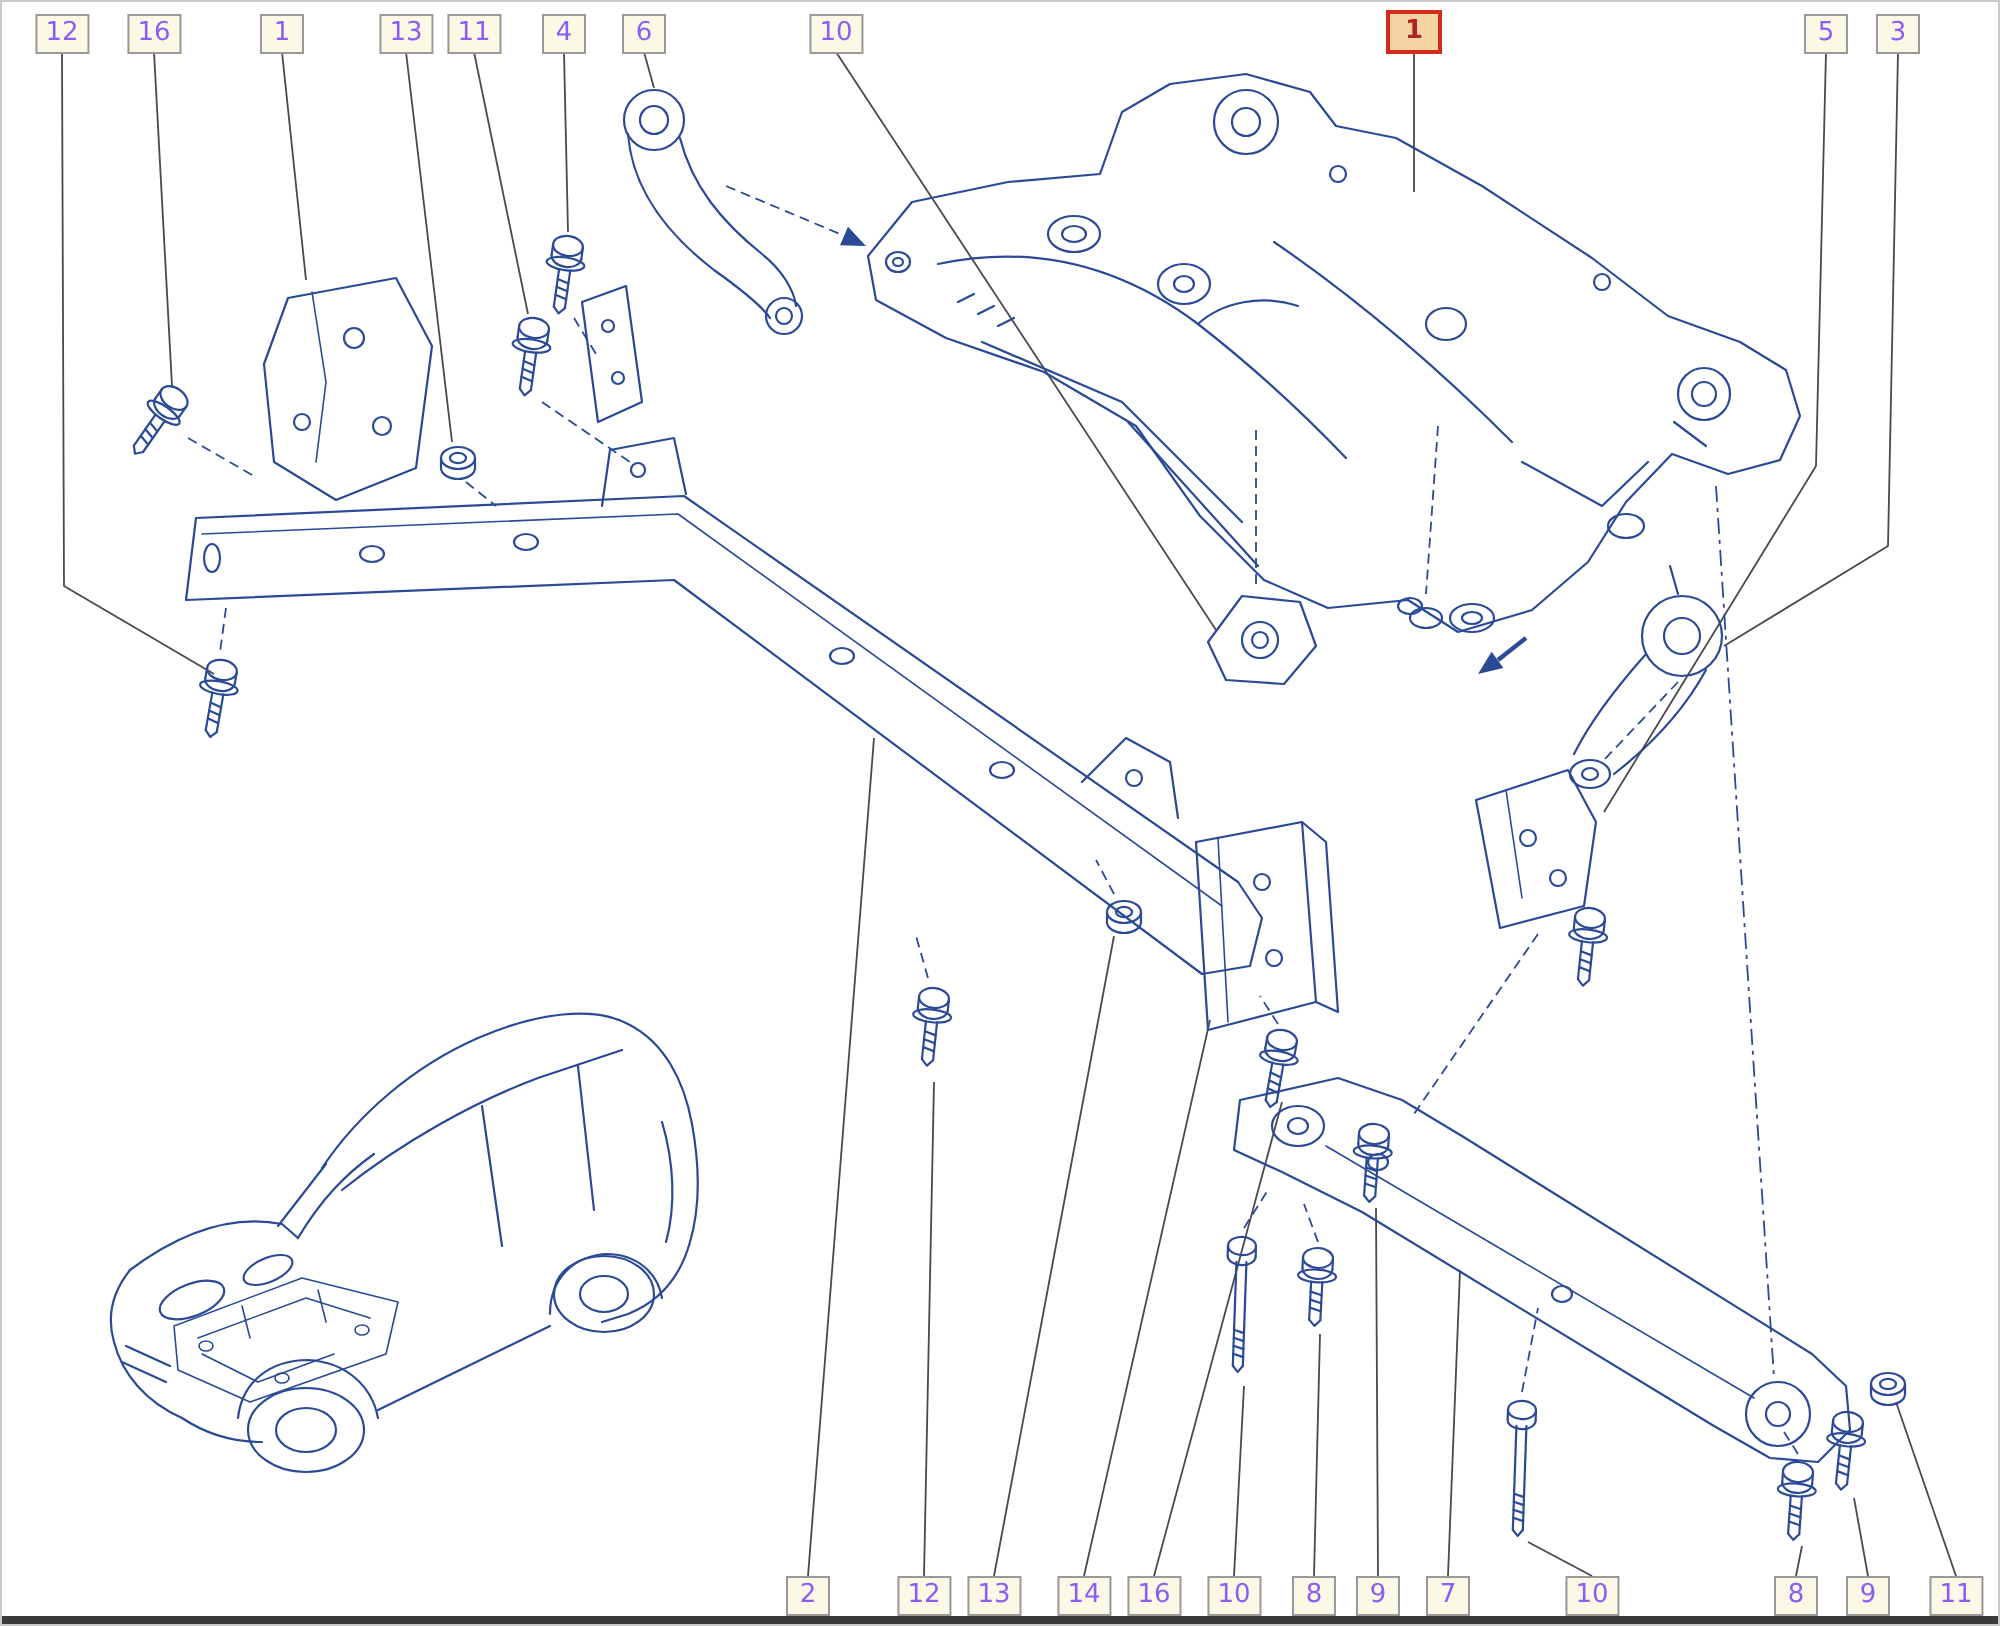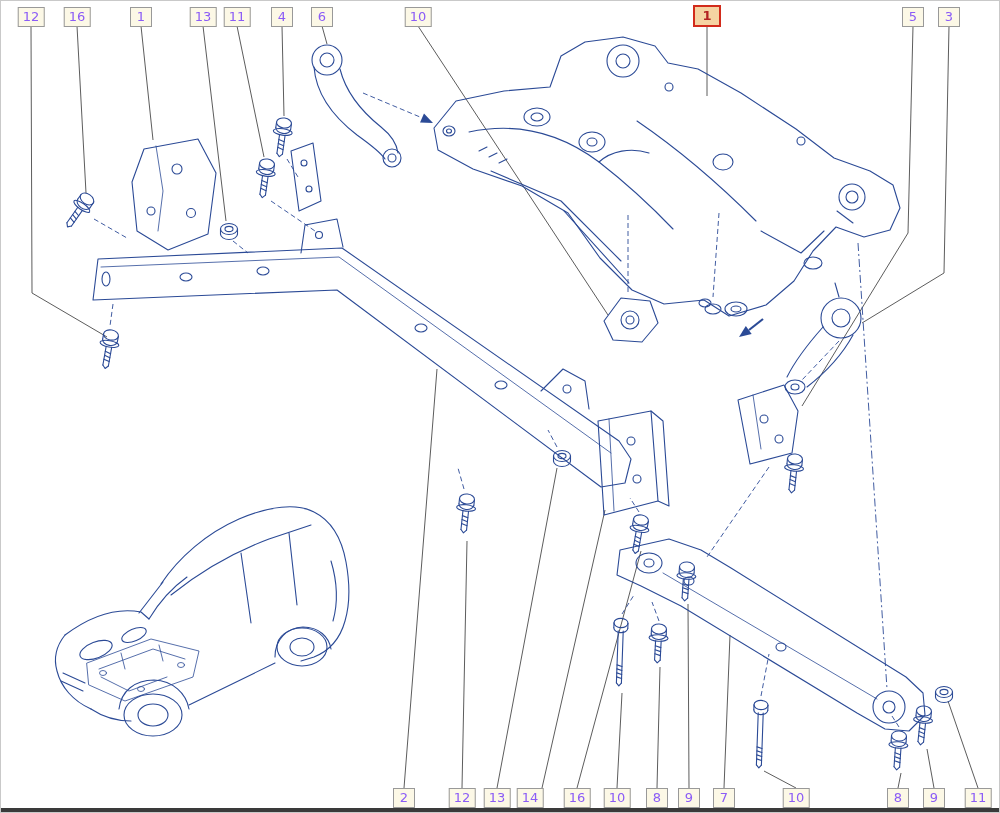--- a/index.html
+++ b/index.html
@@ -302,21 +302,21 @@
   <div class="callout top" style="left:281px">4</div>
   <div class="callout top" style="left:321px">6</div>
   <div class="callout top" style="left:417px">10</div>
   <div class="callout top highlight" style="left:706px">1</div>
   <div class="callout top" style="left:912px">5</div>
   <div class="callout top" style="left:948px">3</div>
 
   <div class="callout bottom" style="left:403px">2</div>
   <div class="callout bottom" style="left:461px">12</div>
   <div class="callout bottom" style="left:496px">13</div>
-  <div class="callout bottom" style="left:529px">14</div>
+  <div class="callout bottom" style="left:541px">14</div>
   <div class="callout bottom" style="left:576px">16</div>
   <div class="callout bottom" style="left:616px">10</div>
   <div class="callout bottom" style="left:656px">8</div>
   <div class="callout bottom" style="left:688px">9</div>
   <div class="callout bottom" style="left:723px">7</div>
   <div class="callout bottom" style="left:795px">10</div>
   <div class="callout bottom" style="left:897px">8</div>
   <div class="callout bottom" style="left:933px">9</div>
   <div class="callout bottom" style="left:977px">11</div>
 

